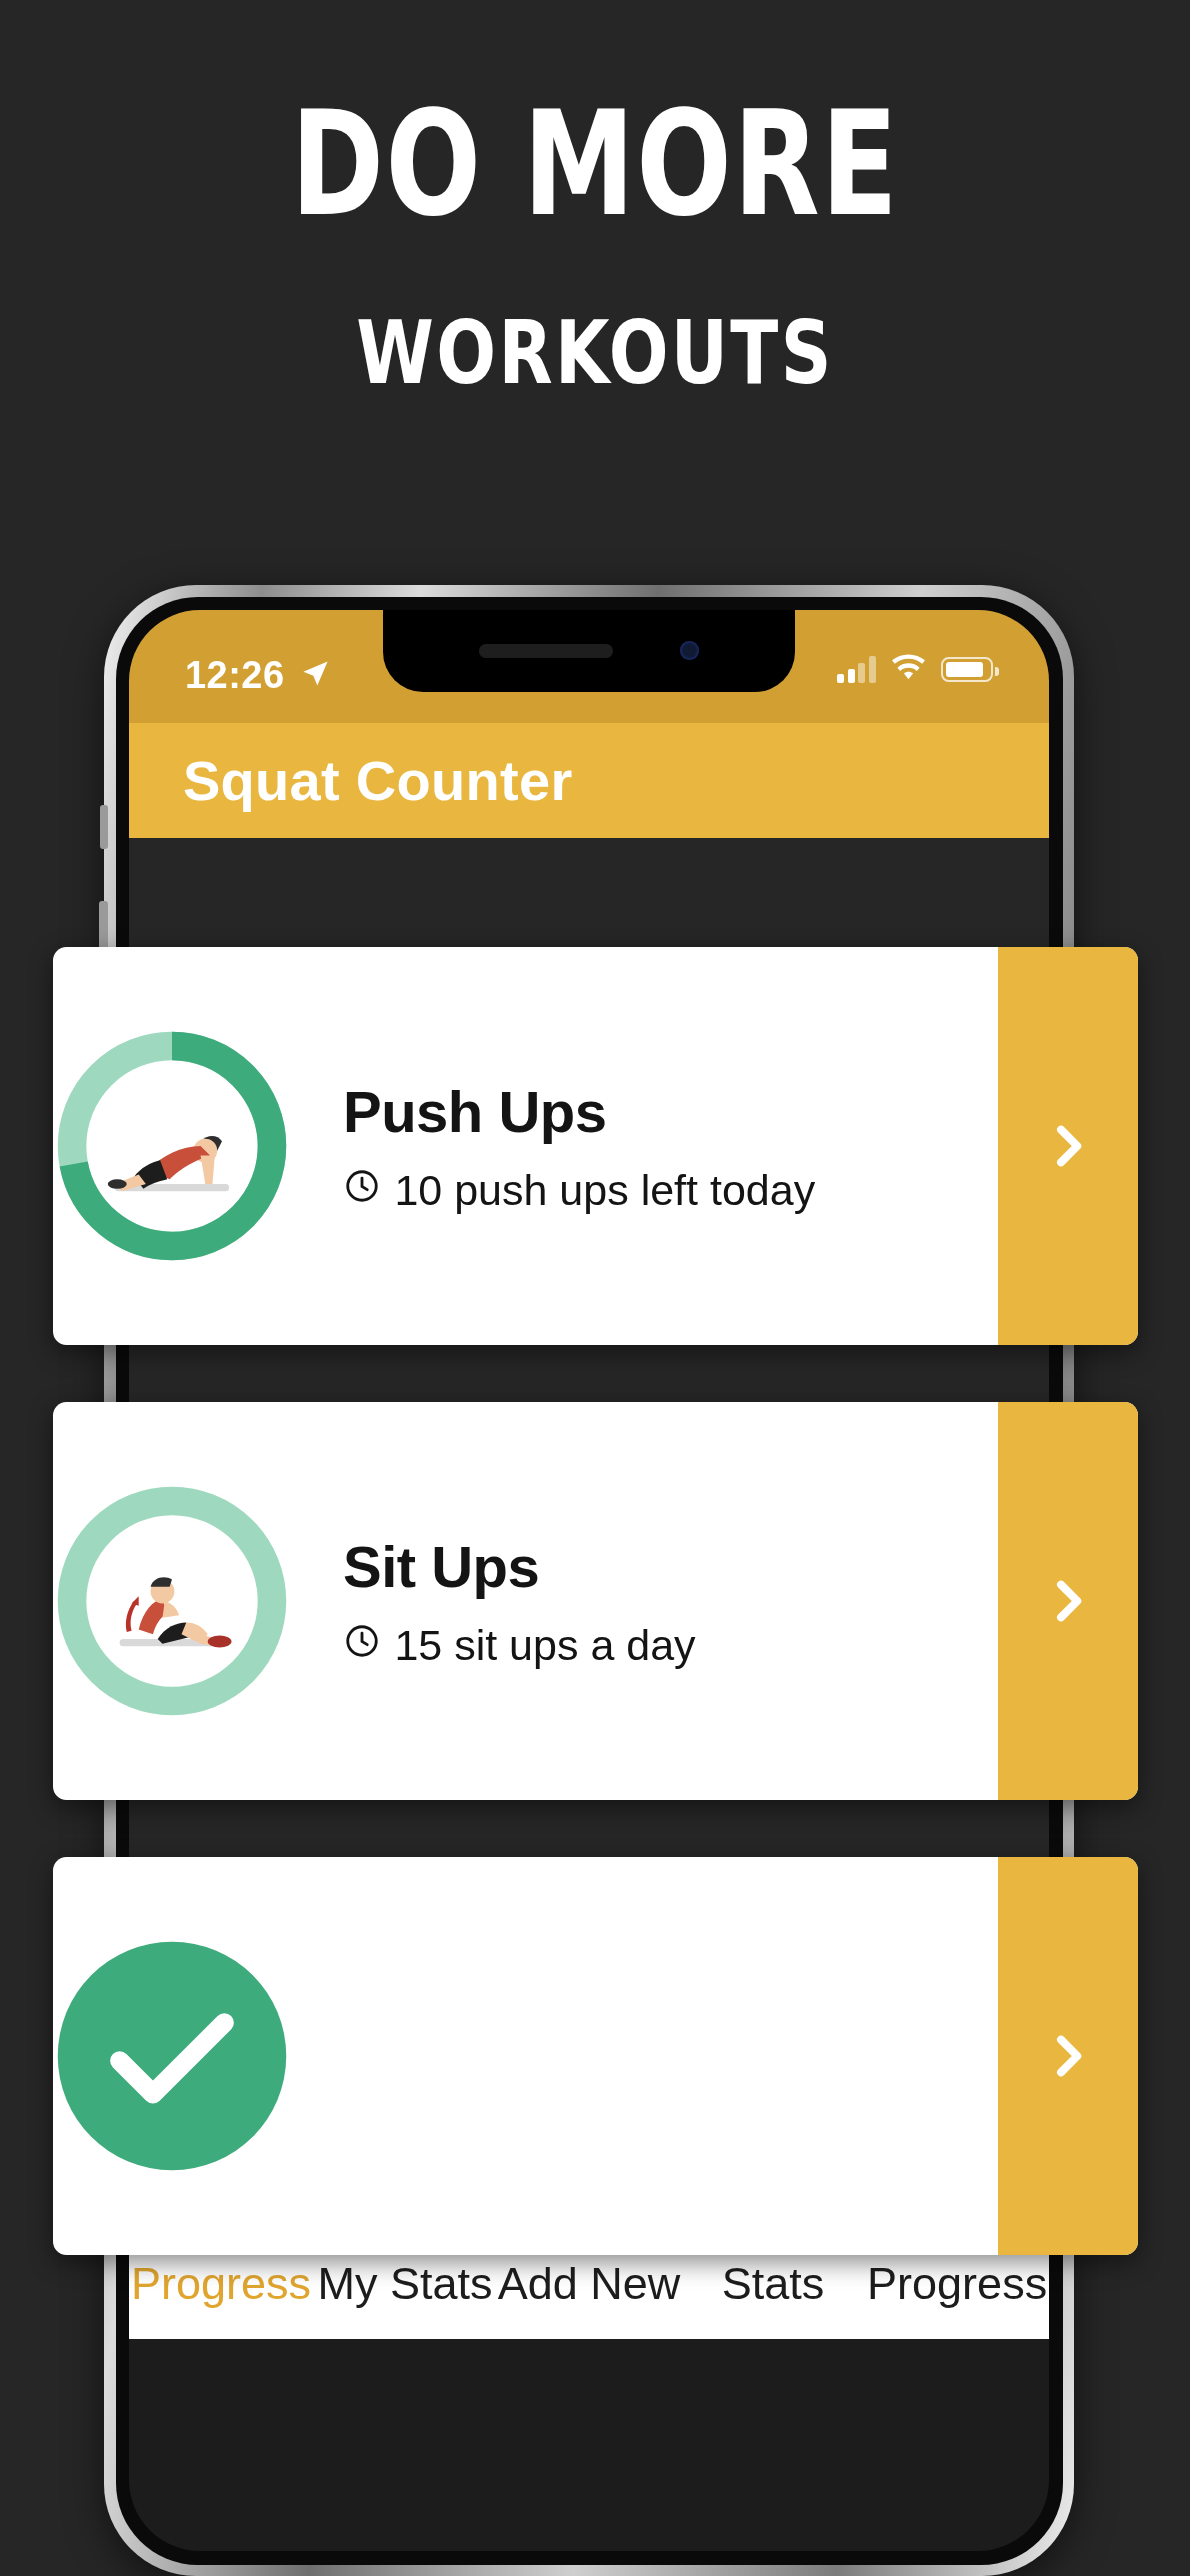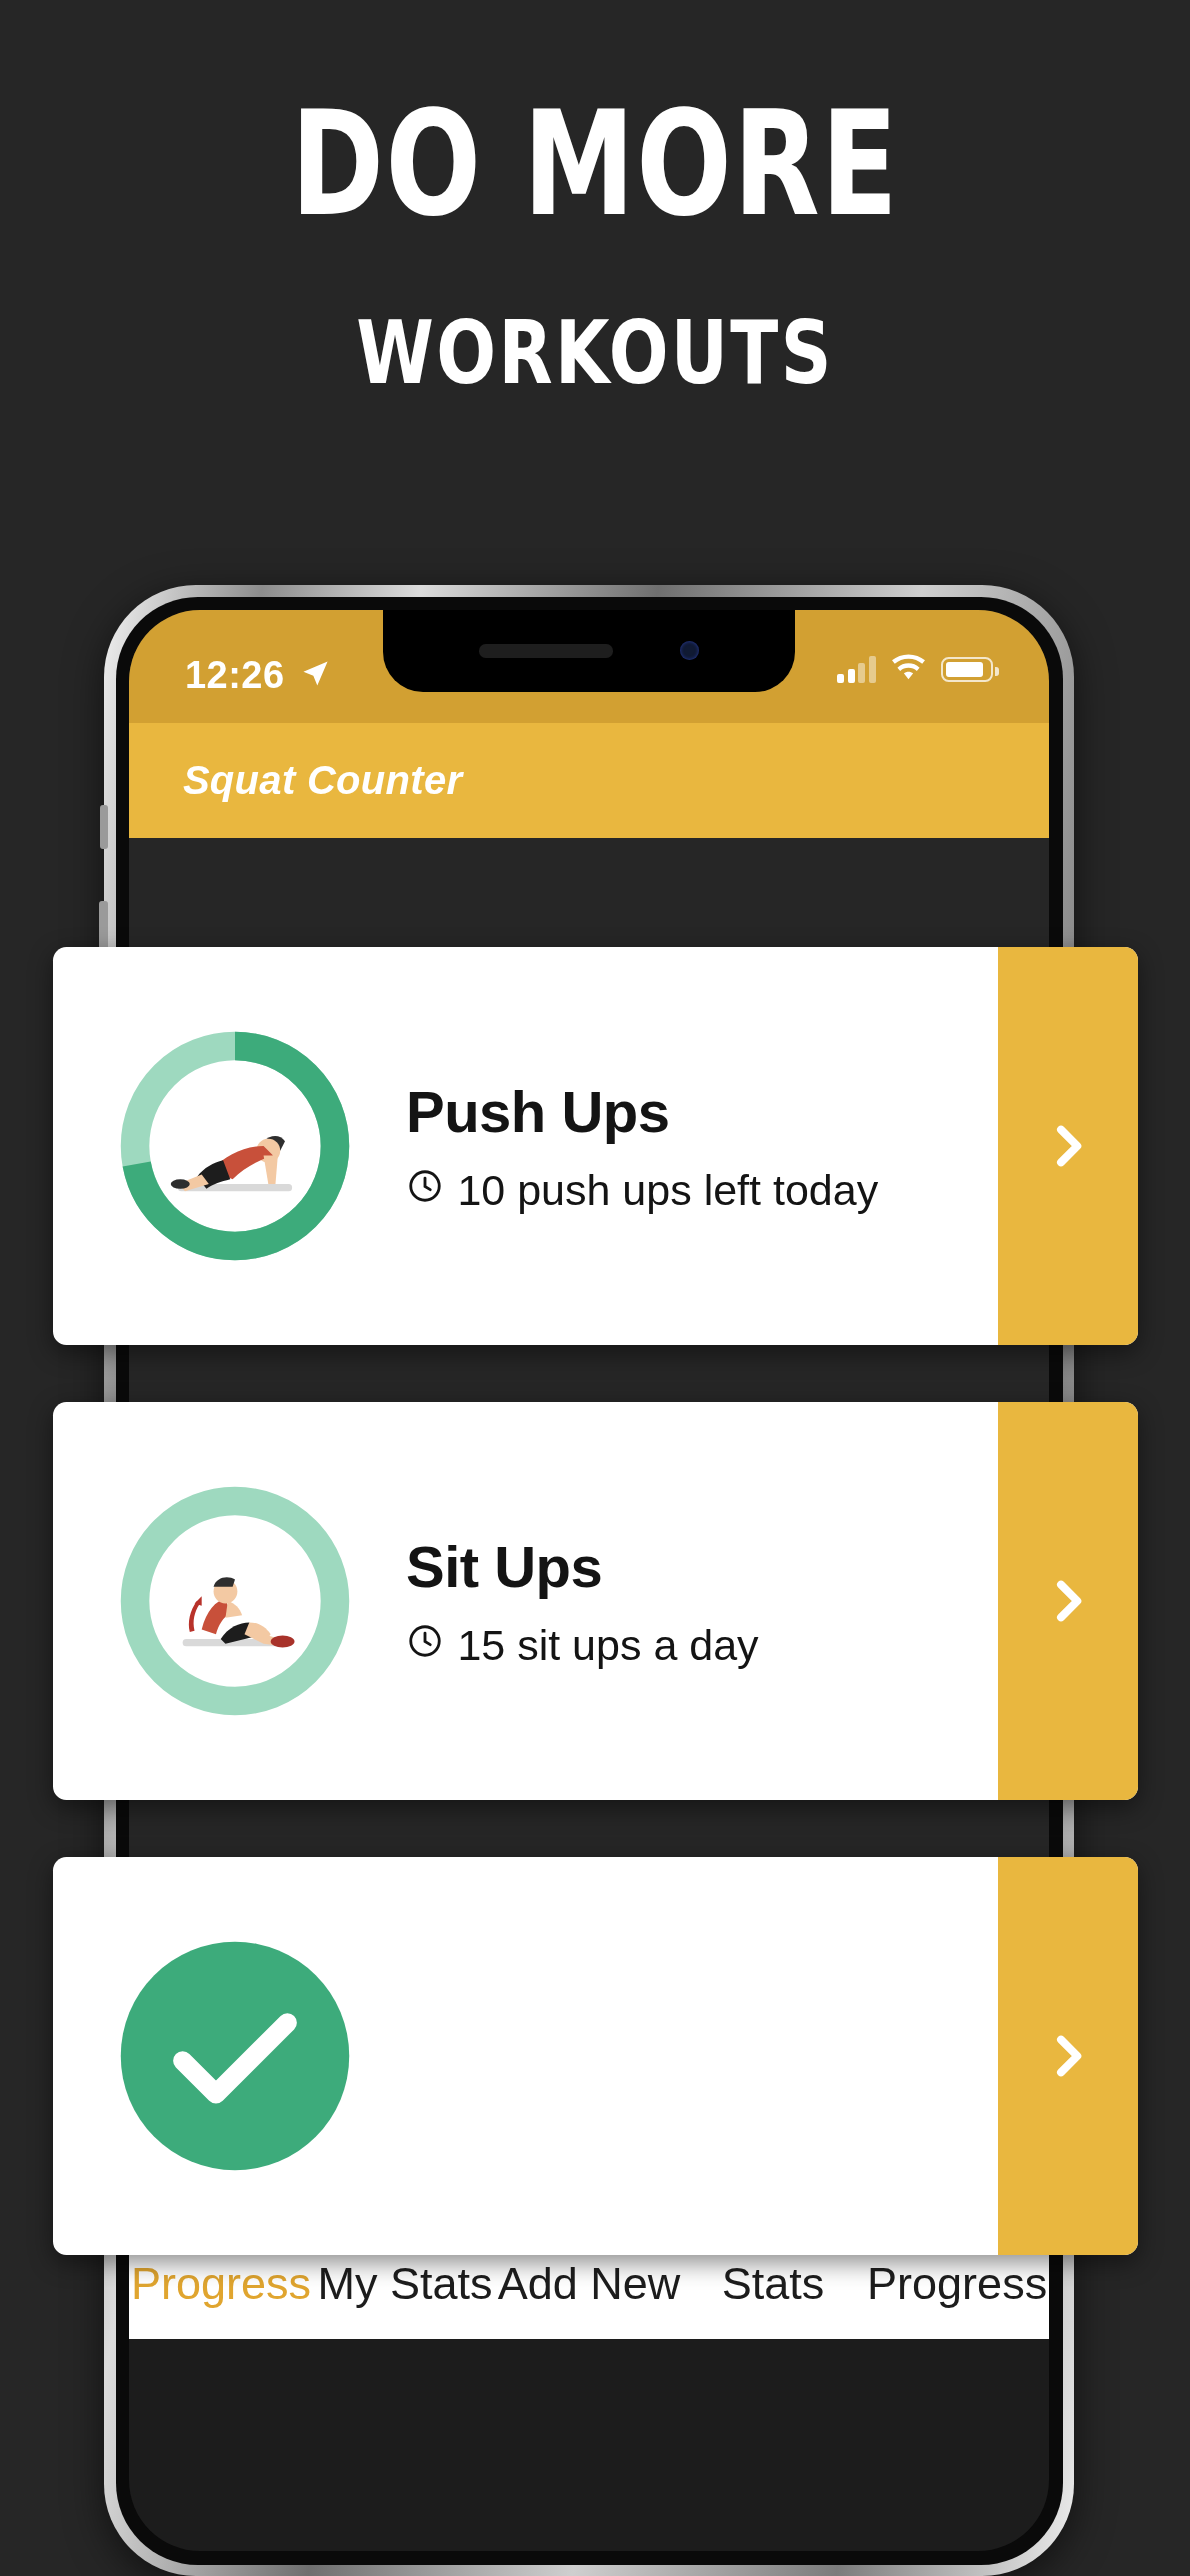--- a/index.html
+++ b/index.html
@@ -92,22 +92,22 @@
   .battery::after { content:""; position:absolute; right:-7.7px; top:7.7px;
     width:3.8px; height:9.6px; background:rgba(255,255,255,.75); border-radius:0 2.9px 2.9px 0; }
   .battery span { display:block; height:100%; width:88%; background:#fff; border-radius:2.9px; }
 
   
   #appbar {
     height:115px; background:#e9b73f;
     display:flex; align-items:center; padding-left:54px;
   }
   #appbar h1 {
-    color:#fff; font-size:40px; font-weight:bold;
-    font-family:"Liberation Sans", sans-serif; letter-spacing:0.3px;font-style:italic;
+    color:#fff; font-size:56px; font-weight:bold;
+    font-family:"Liberation Sans", sans-serif; letter-spacing:0.3px;
   }
 
   
   #content { position:relative; height:1501px; background:#262626; }
 
   
   #bottomnav {
     position:absolute; left:0; bottom:0; width:100%;
     height:192px; background:#fff; display:flex;
     border-top:1px solid #eaeaea;
@@ -144,21 +144,21 @@
     position:absolute; left:53px; width:1085px; height:398px;
     background:#fff; border-radius:13.4px;
     display:flex; overflow:hidden;
     box-shadow:0 7.7px 25px rgba(0,0,0,.45);
     z-index:40;
   }
   #card-0 { top:947px; }
   #card-1 { top:1402px; }
   #card-2 { top:1857px; }
 
-  .card-body { flex:1; display:flex; align-items:center; padding-left:63px; gap:52px; }
+  .card-body { flex:1; display:flex; align-items:center; gap:52px; }
   .ring-wrap { position:relative; width:238px; height:238px; flex:0 0 238px; }
   .ring-svg { display:block; width:238px; height:238px; }
   .ring-fig { position:absolute; left:0; top:0; width:238px; height:238px; }
   .card-text { display:flex; flex-direction:column; gap:21px; }
   .card-title {
     font-size:58px; font-weight:bold; color:#141414;
     font-family:"Liberation Sans", sans-serif; letter-spacing:-0.5px;
   }
   .card-sub {
     font-size:43px; color:#141414; display:flex; align-items:center; gap:13.4px;

